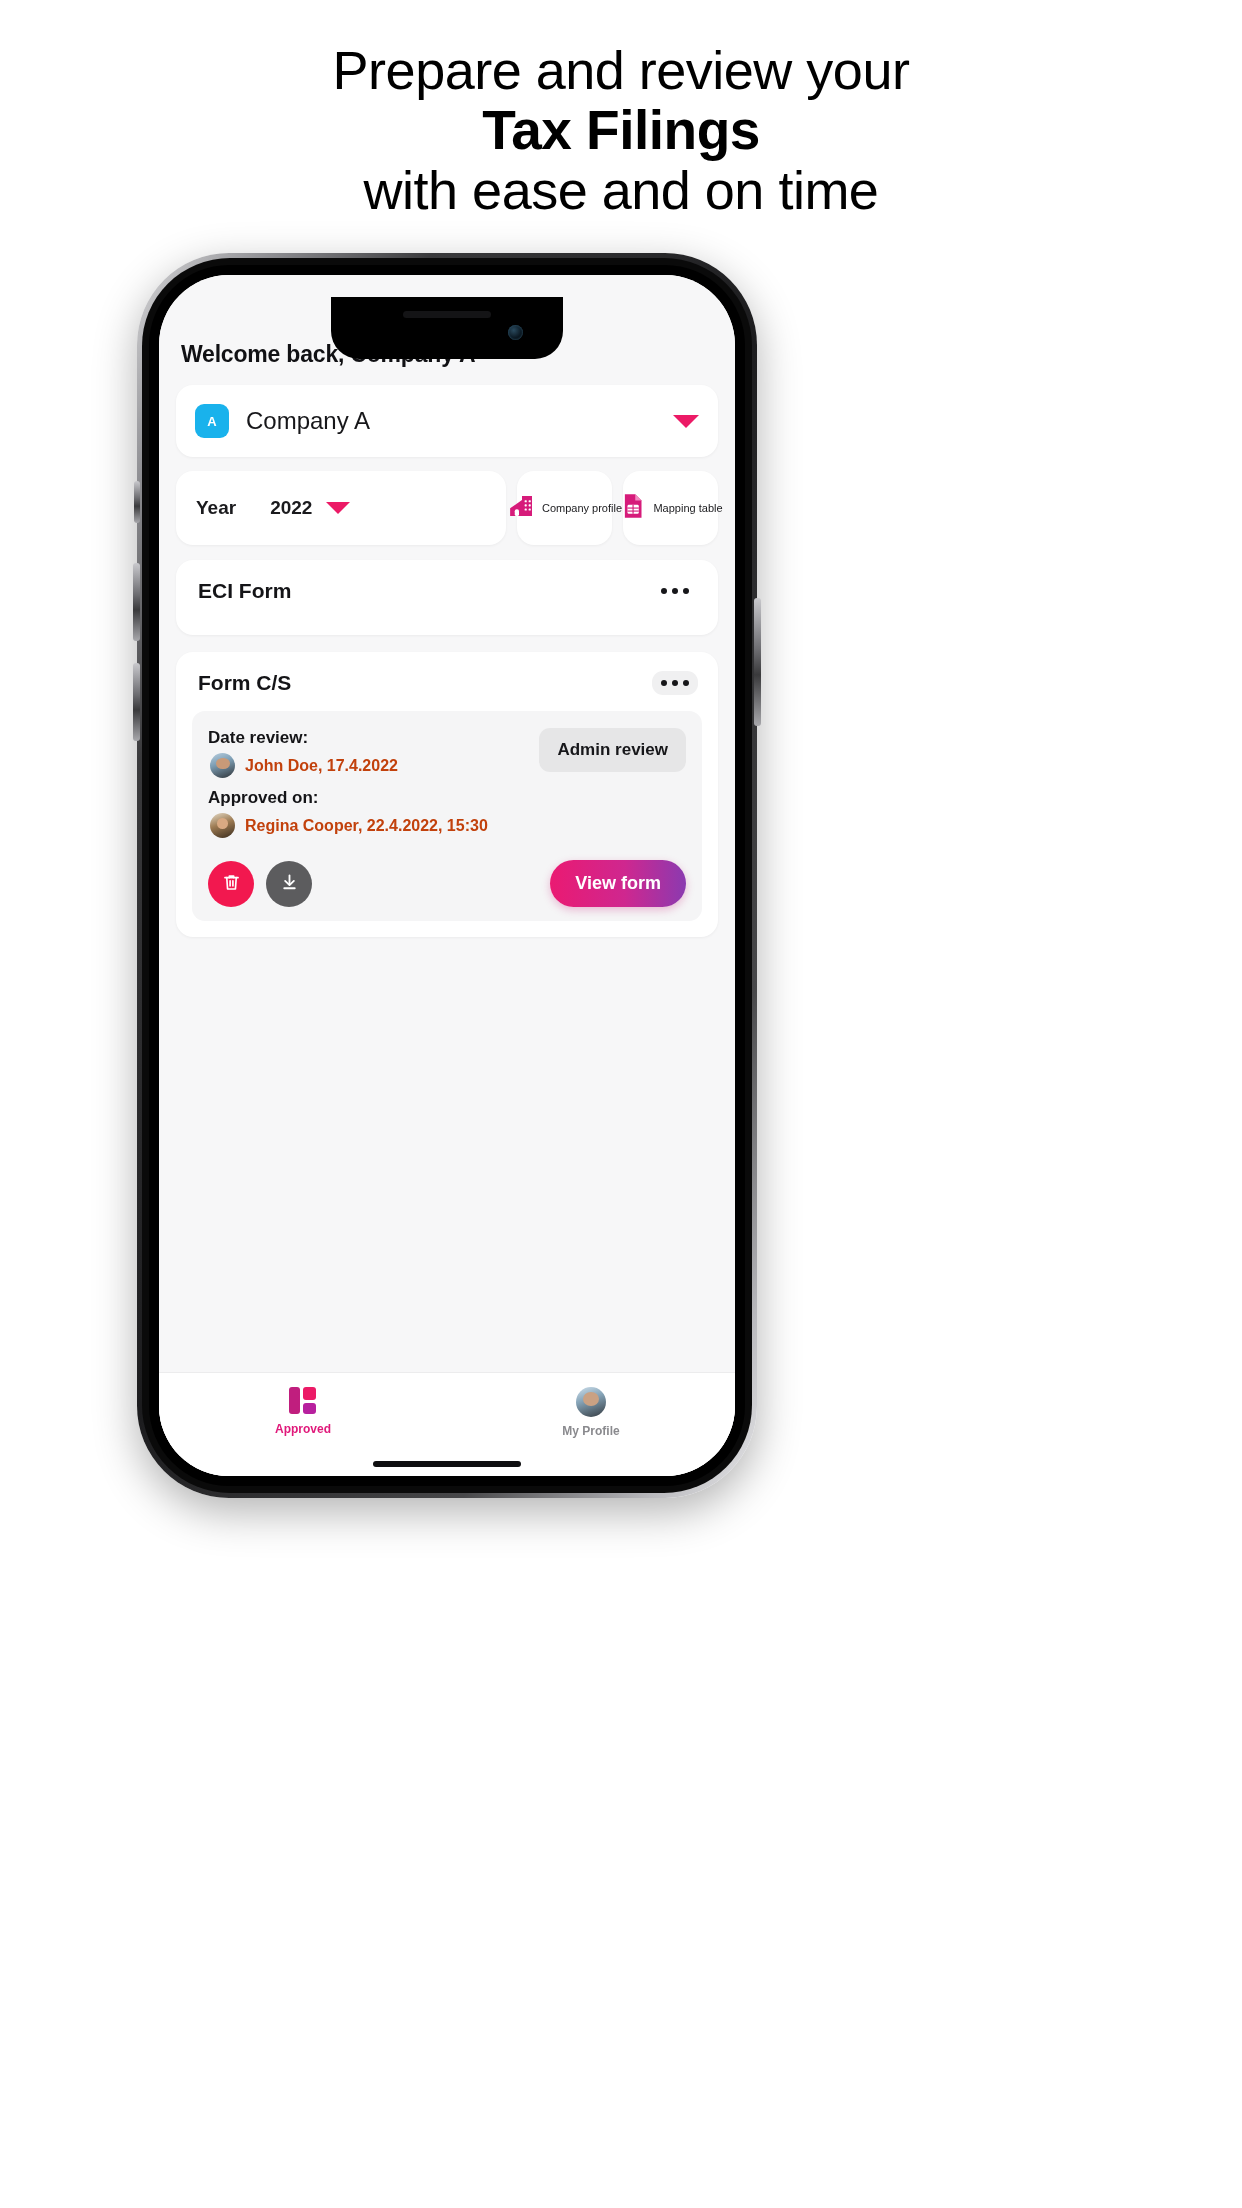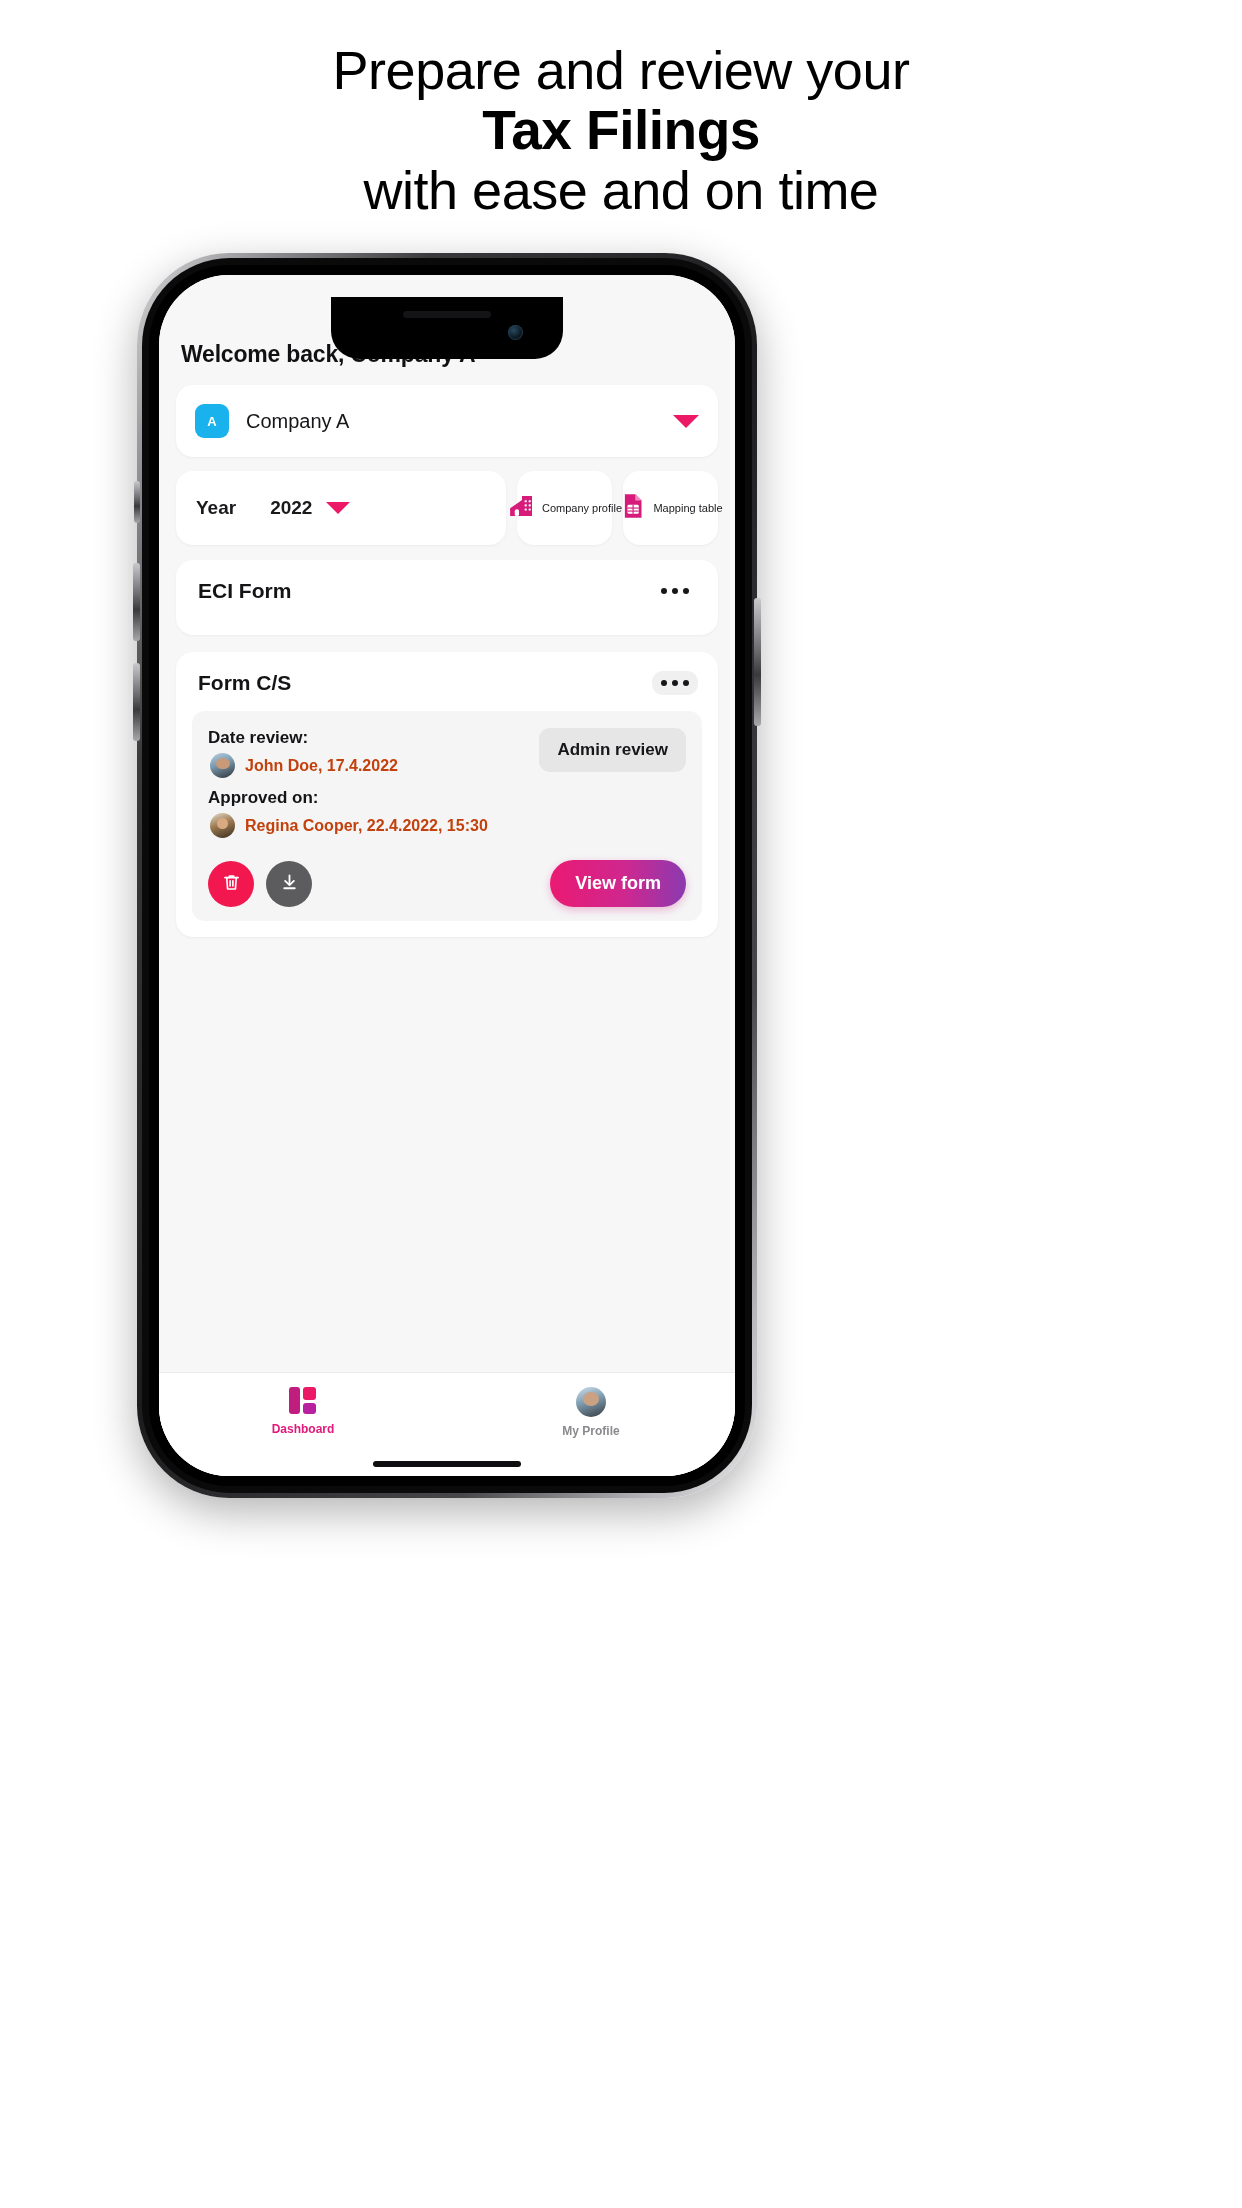--- a/index.html
+++ b/index.html
@@ -148,21 +148,21 @@
     border-radius: 9px;
     background: #19b2ec;
     color: #ffffff;
     font-size: 13px;
     font-weight: 600;
     display: flex; align-items: center; justify-content: center;
     flex: 0 0 auto;
   }
   .company-name {
     margin-left: 17px;
-    font-size: 20px;
+    font-size: 24px;
     color: #17171a;
     flex: 1;
   }
   .caret {
     width: 0; height: 0;
     border-left: 13px solid transparent;
     border-right: 13px solid transparent;
     border-top: 13px solid #ec1a66;
     flex: 0 0 auto;
   }
@@ -556,21 +556,21 @@
 
       </div>
 
       <div class="tabbar">
         <div class="tab active">
           <span class="dash-icon">
             <span class="a"></span>
               <span class="b"></span>
               <span class="c"></span>
           </span>
-          <span class="tab-label">Dashboard</span>
+          <span class="tab-label">Approved</span>
         </div>
         <div class="tab">
           <span class="tab-avatar"></span>
           <span class="tab-label">My Profile</span>
         </div>
       </div>
     </div>
 
     <div class="home-indicator"></div>
   </div>

